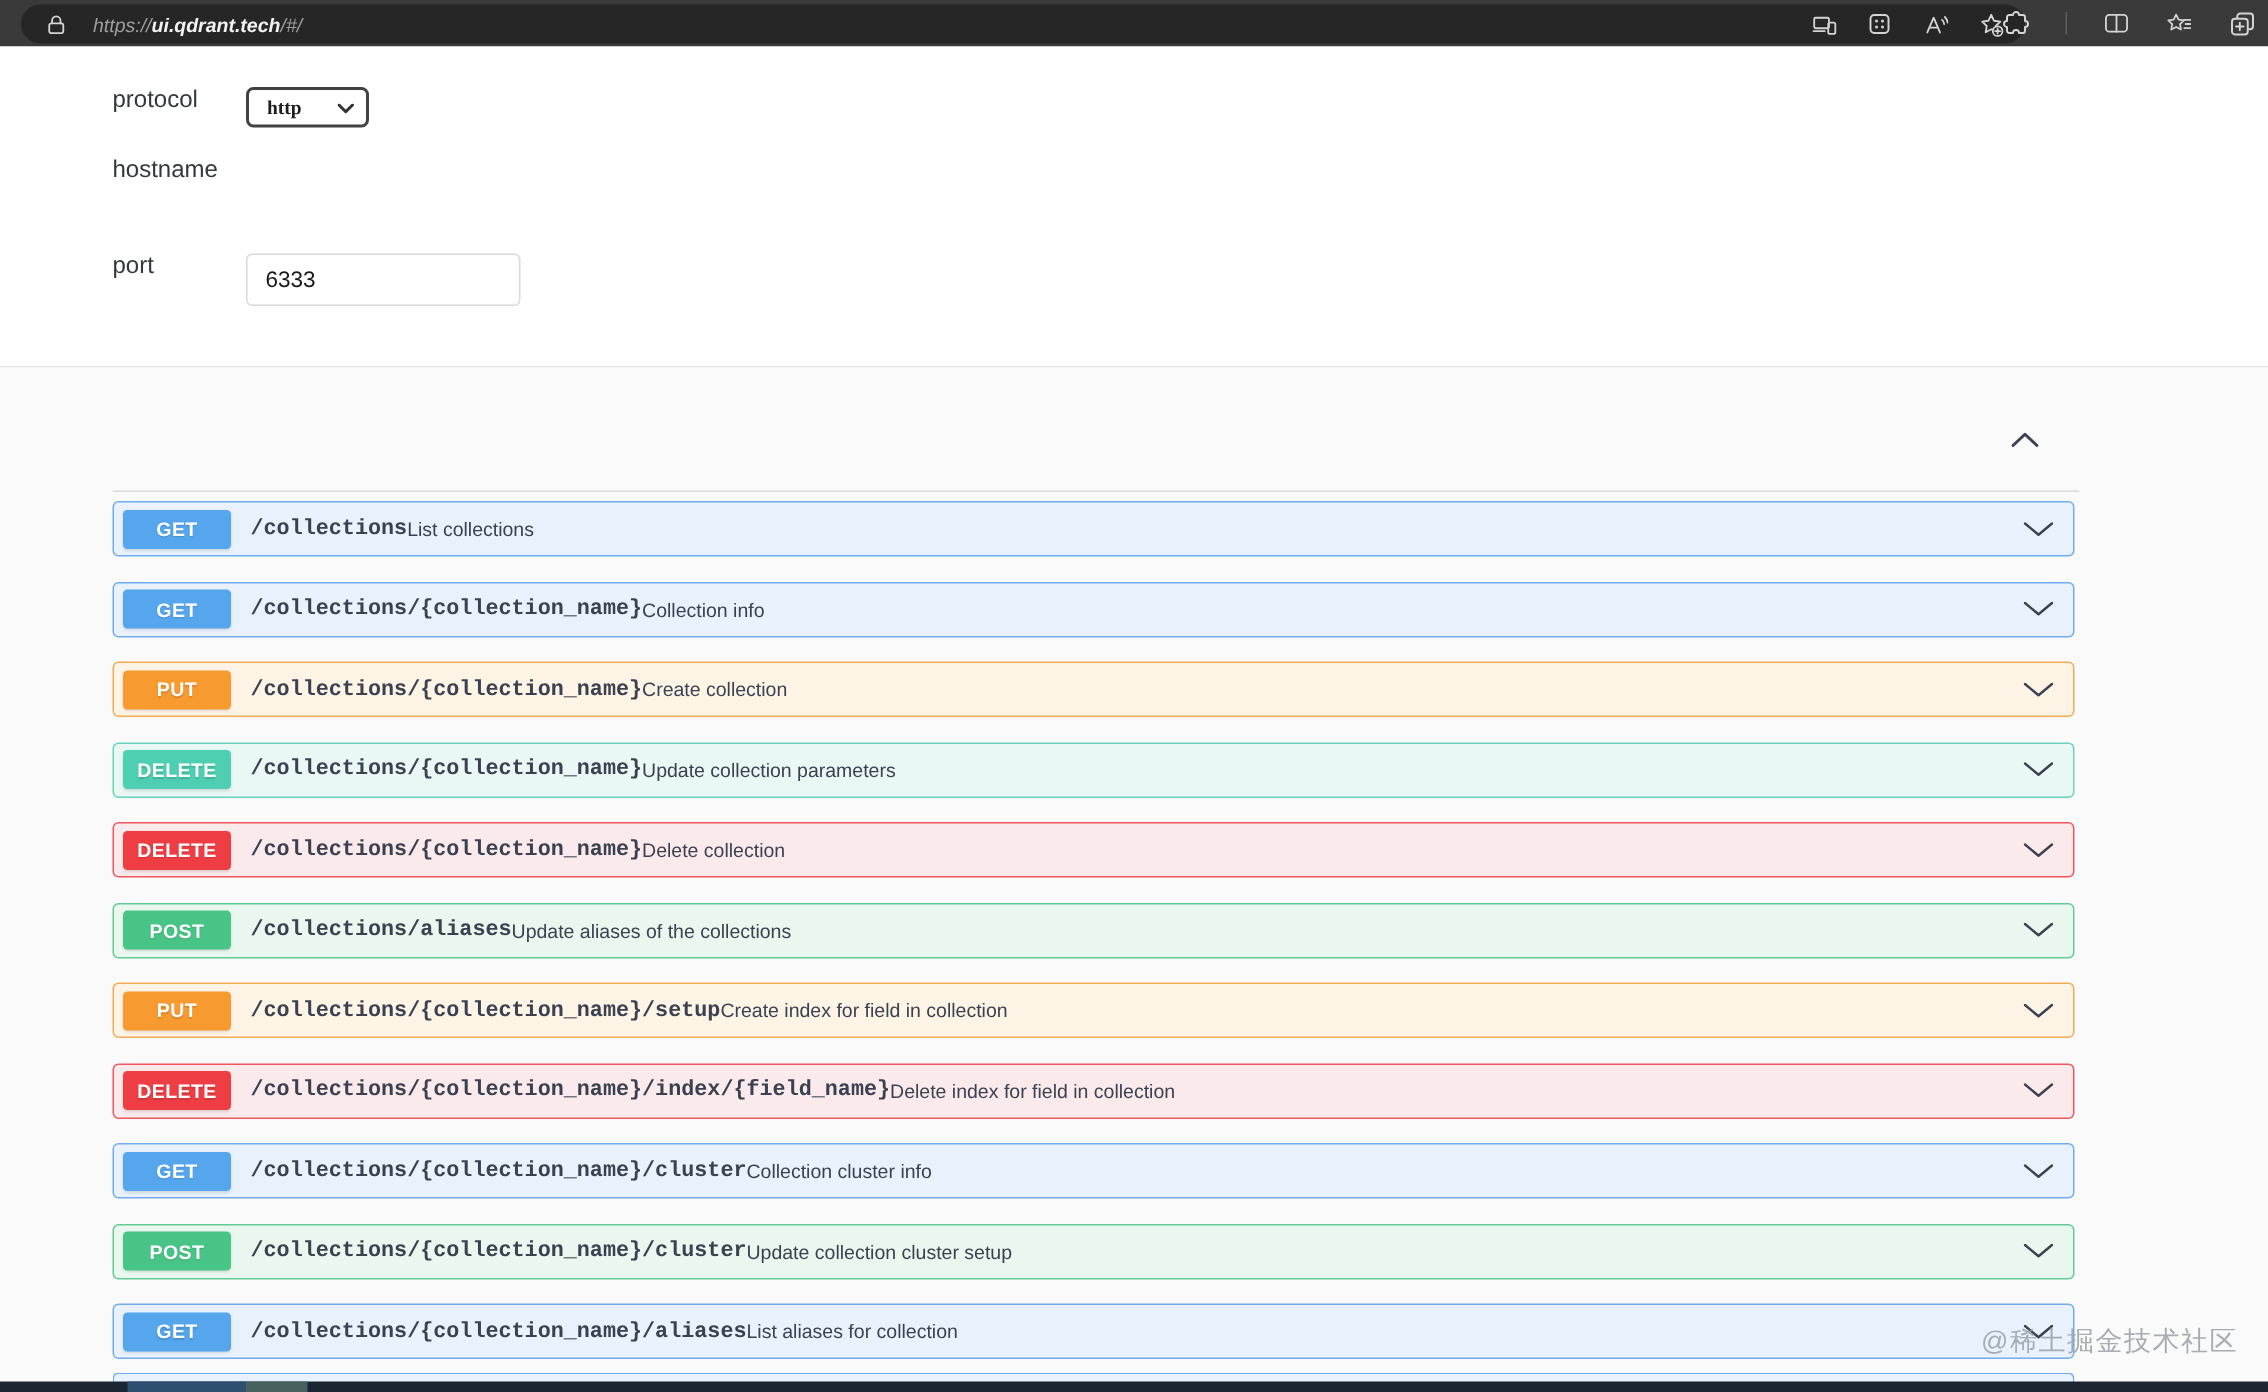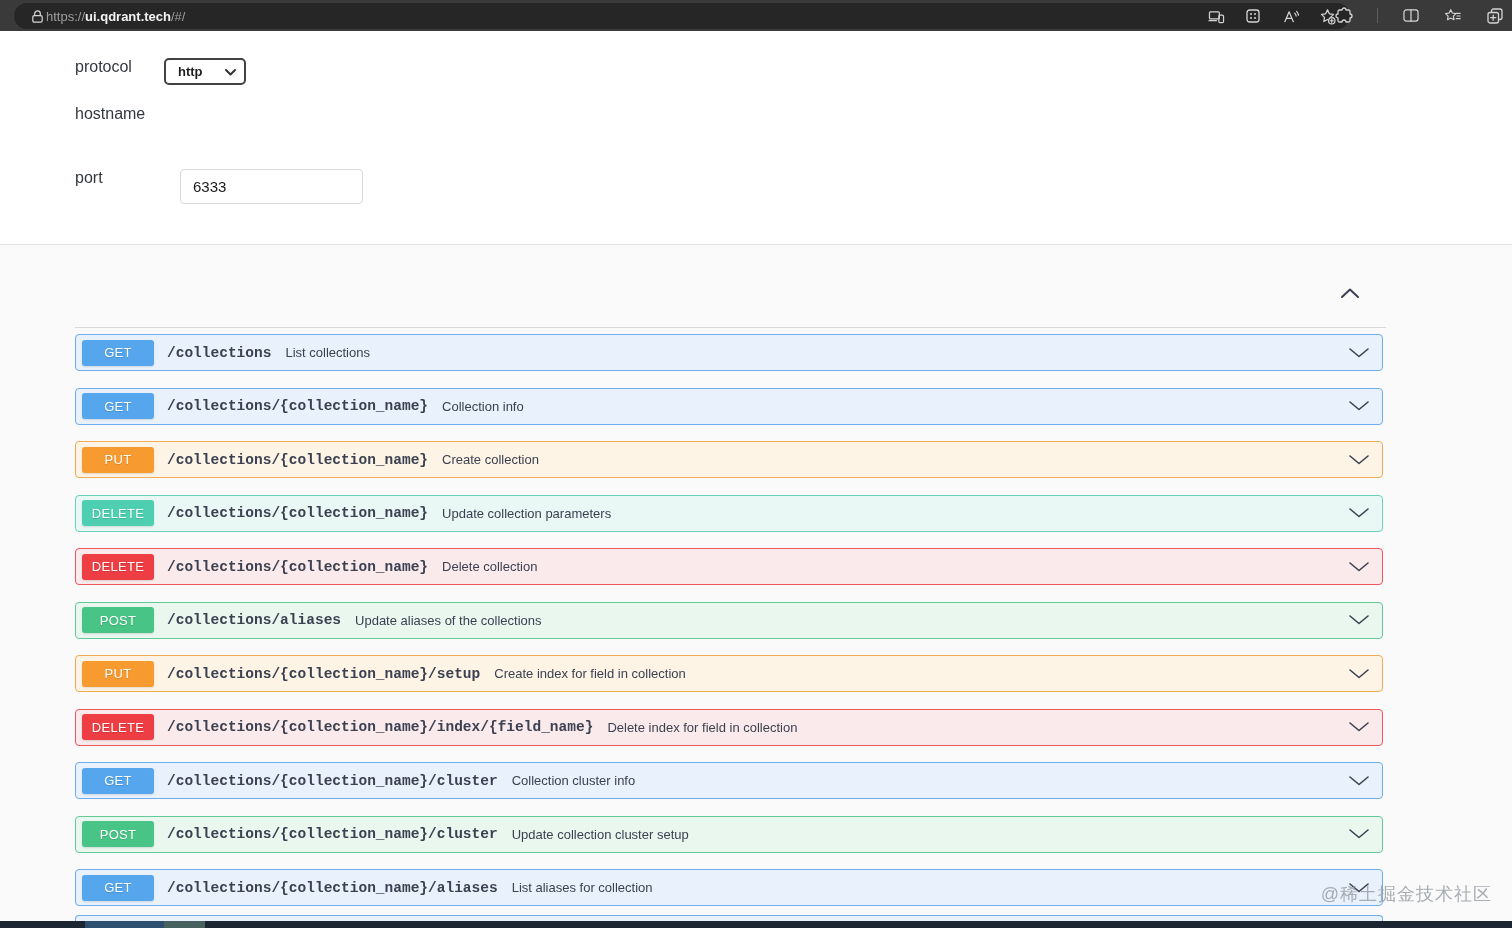--- a/index.html
+++ b/index.html
@@ -16,42 +16,42 @@
   .topbar {
     position: absolute; left: 0; top: 0; width: 1512px; height: 31px;
     background: #3a3a3a;
   }
   .url-pill {
     position: absolute; left: 14px; top: 3px; width: 1336px; height: 26px;
     background: #262626; border-radius: 13px;
     display: flex; align-items: center;
   }
   .lock-wrap { margin-left: 14px; display: flex; align-items: center; }
-  .url-text { font-size: 13px; color: #9e9e9e; white-space: nowrap; }
+  .url-text { margin-left: 16px; font-size: 13px; color: #9e9e9e; white-space: nowrap; font-style: italic; }
   .url-text .host { color: #f2f2f2; font-weight: 700; }
   .pill-icons { margin-left: auto; margin-right: 14px; display: flex; align-items: center; gap: 19px; }
   .bar-icons {
     position: absolute; right: 8px; top: 0; height: 31px;
     display: flex; align-items: center; gap: 24px;
   }
   .tb-icon { display: flex; align-items: center; justify-content: center; width: 18px; height: 18px; }
   .tb-icon svg { stroke: #d4d4d4; fill: none; stroke-width: 1.3; stroke-linecap: round; stroke-linejoin: round; }
   .tb-sep { width: 1px; height: 15px; background: #5d5d5d; }
 
   
   .form-area { position: absolute; left: 0; top: 31px; width: 1512px; height: 213px; background: #ffffff; }
   .form-row { position: absolute; left: 75px; display: flex; align-items: flex-start; }
   .form-row .flabel { width: 89px; font-size: 16px; color: #33383f; }
   .row-protocol { top: 27px; height: 27px; }
   .row-hostname { top: 74px; height: 18px; }
-  .row-port { top: 138px; height: 35px; gap: 16px; }
+  .row-port { top: 138px; height: 35px; }
   .select-box {
     width: 82px; height: 27px; border: 2px solid #424242; border-radius: 5px;
     background: #fff; display: flex; align-items: center; justify-content: space-between;
-    padding: 0 8px 0 12px; font-size: 13px; font-weight: 700; color: #1f1f1f; cursor: pointer;
+    padding: 0 8px 0 12px; font-size: 13px; font-weight: 700; color: #1f1f1f; cursor: pointer; font-family: Liberation Serif, serif;
   }
   .select-box svg { stroke: #333; fill: none; stroke-width: 2; stroke-linecap: round; stroke-linejoin: round; }
   .text-input {
     width: 183px; height: 35px; border: 1px solid #d9d9d9; border-radius: 4px;
     padding: 0 12px; font-size: 15px; color: #1a1a1a; background: #fff; outline: none;
     font-family: "Liberation Sans", sans-serif;
   }
 
   .page-divider { position: absolute; left: 0; top: 244px; width: 1512px; height: 1px; background: #e4e4e4; }
 
@@ -67,30 +67,30 @@
   .collapse-btn svg { stroke: #3b4151; fill: none; stroke-width: 2; stroke-linecap: round; stroke-linejoin: round; }
   .header-divider { position: absolute; left: 75px; top: 82px; width: 1311px; height: 1px; background: #dadada; }
 
   .rows { position: absolute; left: 75px; top: 89px; width: 1308px; }
   .row {
     height: 37px; margin-bottom: 16.5px; border: 1px solid; border-radius: 4px;
     display: flex; align-items: center; cursor: pointer;
   }
   .badge {
     width: 72px; height: 26px; margin-left: 6px; border-radius: 3px;
-    color: #fff; font-size: 13px; font-weight: 400; letter-spacing: .3px;
+    color: #fff; font-size: 13px; font-weight: 700; letter-spacing: .3px;
     display: flex; align-items: center; justify-content: center;
     box-shadow: 0 1px 2px rgba(0,0,0,.12);
     text-shadow: 0 1px 1px rgba(0,0,0,.15);
   }
   .path {
     margin-left: 13px; font-family: "Liberation Mono", "DejaVu Sans Mono", monospace;
     font-weight: 700; font-size: 14.5px; color: #3b4151; white-space: nowrap;
   }
-  .summary { margin-left: 14px; font-size: 13px; color: #3b4151; white-space: nowrap; }
+  .summary { font-size: 13px; color: #3b4151; white-space: nowrap; }
   .row-chevron { margin-left: auto; margin-right: 13px; display: flex; }
   .row-chevron svg { stroke: #3b4151; fill: none; stroke-width: 1.6; stroke-linecap: round; stroke-linejoin: round; }
 
   
   .partial-row {
     position: absolute; left: 75px; top: 670px; width: 1308px; height: 13px;
     border: 1px solid; border-bottom: 0; border-radius: 4px 4px 0 0;
   }
   .bottom-bar { position: absolute; left: 0; bottom: 0; width: 1512px; height: 7px; background: #1c2632; }
   .bottom-bar .patch-a { position: absolute; left: 85px; top: 0; width: 79px; height: 7px; background: #2f4f70; }

